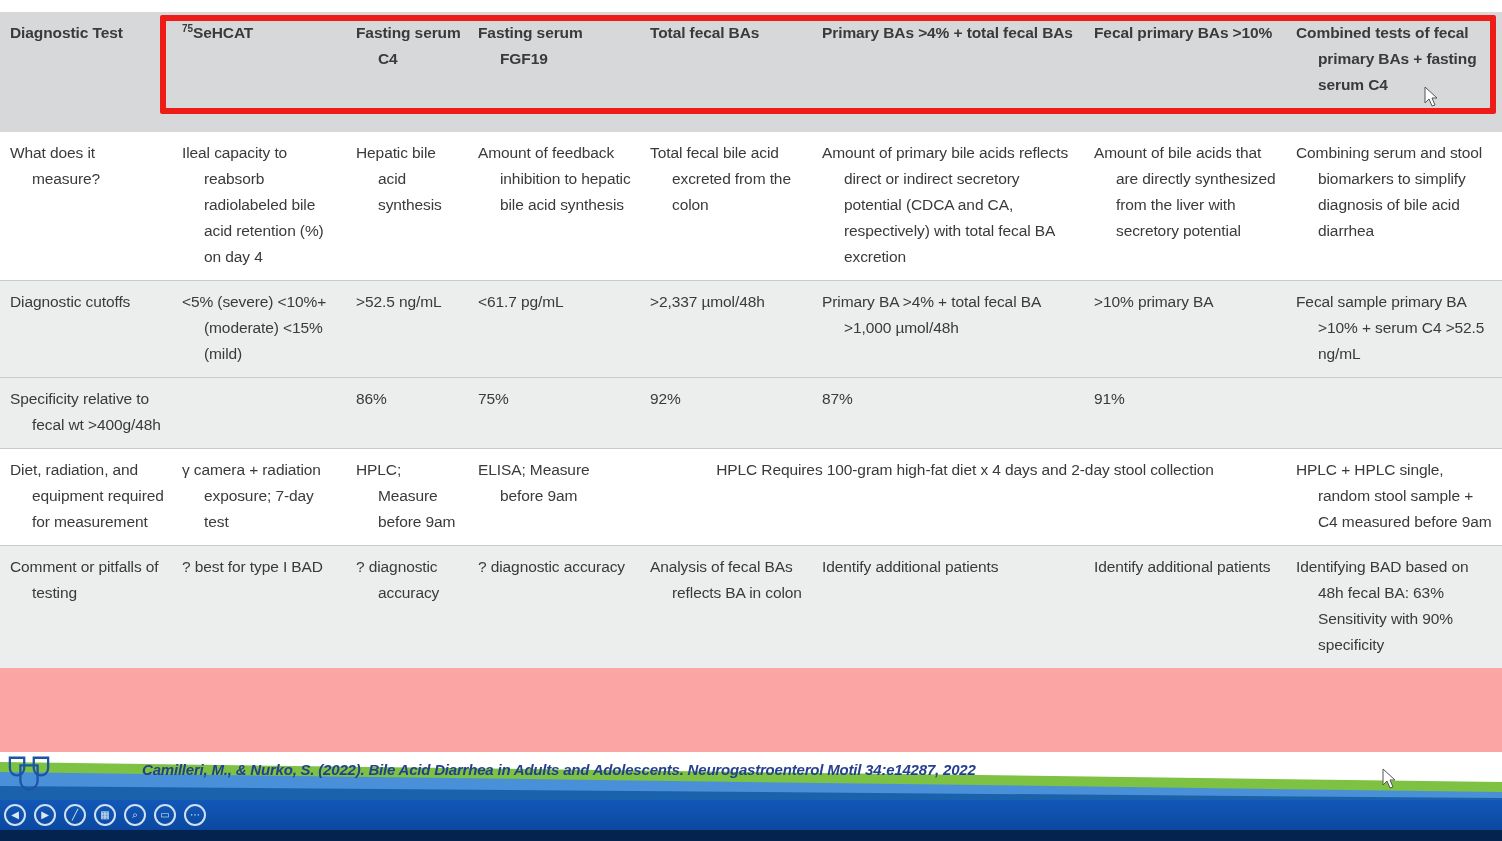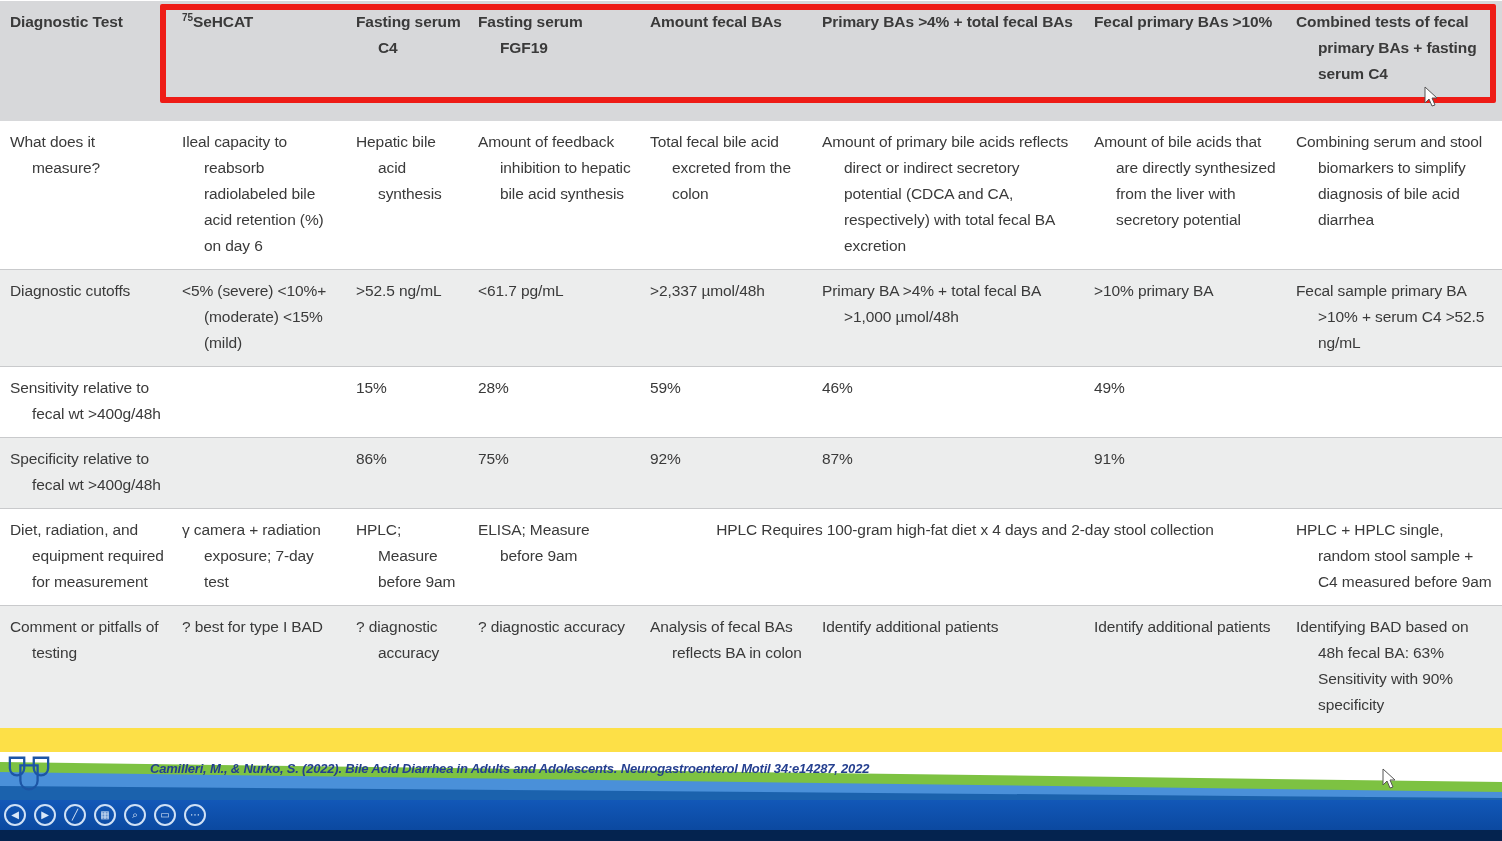--- a/index.html
+++ b/index.html
@@ -5,21 +5,21 @@
   html,body{margin:0;padding:0;}
   body{
     width:1502px;height:841px;
     background:#000;
     font-family:"Liberation Sans", sans-serif;
     overflow:hidden;
   }
   #stage{position:relative;width:1502px;height:841px;background:#fff;overflow:hidden;}
 
   
-  #slide{position:absolute;left:0;top:1px;width:1502px;height:752px;background:#fde047;}
+  #slide{position:absolute;left:0;top:12px;width:1502px;height:752px;background:#fca5a5;}
   table.tbl{border-collapse:collapse;width:1502px;table-layout:fixed;}
   table.tbl td{
     vertical-align:top;
     color:#3a3a3a;
     font-size:15.5px;
     line-height:26px;
     padding:8px 6px 10px 10px;
     text-indent:-22px;
     padding-left:32px;
     letter-spacing:-0.1px;
@@ -66,24 +66,24 @@
     border-radius:2px;
   }
 
   
   #banner{
     position:absolute;left:0;top:752px;width:1502px;height:48px;
     background:#ffffff;overflow:hidden;
   }
   #banner svg{position:absolute;left:0;top:0;}
   #citation{
-    position:absolute;left:150px;top:9px;
+    position:absolute;left:142px;top:9px;
     font-family:"Liberation Sans", sans-serif;
     font-style:italic;font-weight:bold;
-    font-size:13px;color:#243f8f;
+    font-size:15px;color:#243f8f;
     white-space:nowrap;
     letter-spacing:-0.2px;
   }
   #mayo{position:absolute;left:1368px;top:2px;width:58px;height:44px;}
 
   
   #toolbar{
     position:absolute;left:0;top:800px;width:1502px;height:41px;
     background:#0a54b4;
   }
@@ -123,56 +123,46 @@
           <col class="c5">
           <col class="c6">
           <col class="c7">
       </colgroup>
       <thead>
         <tr>
           <td class="first">Diagnostic Test</td>
           <td><span class="sup">75</span><span>SeHCAT</span></td>
           <td>Fasting serum C4</td>
           <td>Fasting serum FGF19</td>
-          <td>Amount fecal BAs</td>
+          <td>Total fecal BAs</td>
           <td>Primary BAs &gt;4% + total fecal BAs</td>
           <td>Fecal primary BAs &gt;10%</td>
           <td>Combined tests of fecal primary BAs + fasting serum C4</td>
         </tr>
       </thead>
       <tbody>
         <tr class="plain">
           <td>What does it measure?</td>
-          <td>Ileal capacity to reabsorb radiolabeled bile acid retention (%) on day 6</td>
+          <td>Ileal capacity to reabsorb radiolabeled bile acid retention (%) on day 4</td>
           <td>Hepatic bile acid synthesis</td>
           <td>Amount of feedback inhibition to hepatic bile acid synthesis</td>
           <td>Total fecal bile acid excreted from the colon</td>
           <td>Amount of primary bile acids reflects direct or indirect secretory potential (CDCA and CA, respectively) with total fecal BA excretion</td>
           <td>Amount of bile acids that are directly synthesized from the liver with secretory potential</td>
           <td>Combining serum and stool biomarkers to simplify diagnosis of bile acid diarrhea</td>
         </tr>
         <tr class="alt">
           <td>Diagnostic cutoffs</td>
           <td>&lt;5% (severe) &lt;10%+ (moderate) &lt;15% (mild)</td>
           <td>&gt;52.5 ng/mL</td>
           <td>&lt;61.7 pg/mL</td>
           <td>&gt;2,337 µmol/48h</td>
           <td>Primary BA &gt;4% + total fecal BA &gt;1,000 µmol/48h</td>
           <td>&gt;10% primary BA</td>
           <td>Fecal sample primary BA &gt;10% + serum C4 &gt;52.5 ng/mL</td>
-        </tr>
-        <tr class="plain">
-          <td>Sensitivity relative to fecal wt &gt;400g/48h</td>
-          <td></td>
-          <td>15%</td>
-          <td>28%</td>
-          <td>59%</td>
-          <td>46%</td>
-          <td>49%</td>
-          <td></td>
         </tr>
         <tr class="alt">
           <td>Specificity relative to fecal wt &gt;400g/48h</td>
           <td></td>
           <td>86%</td>
           <td>75%</td>
           <td>92%</td>
           <td>87%</td>
           <td>91%</td>
           <td></td>

